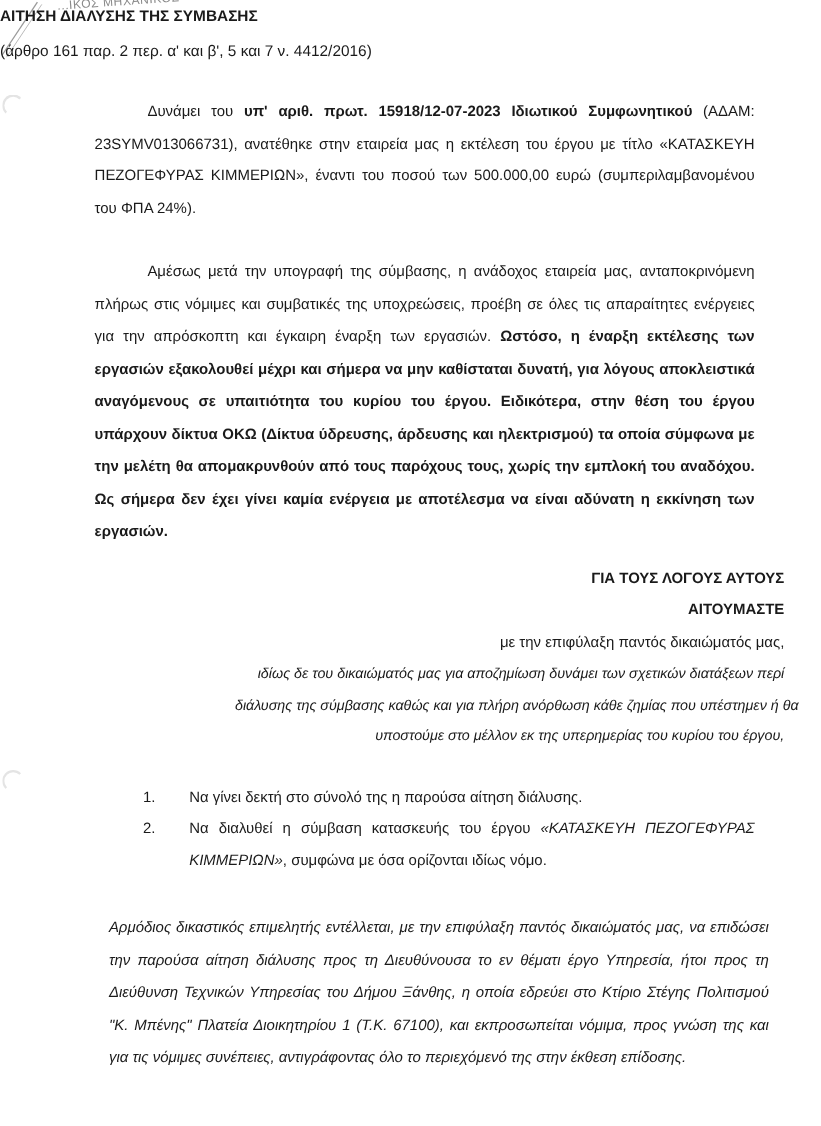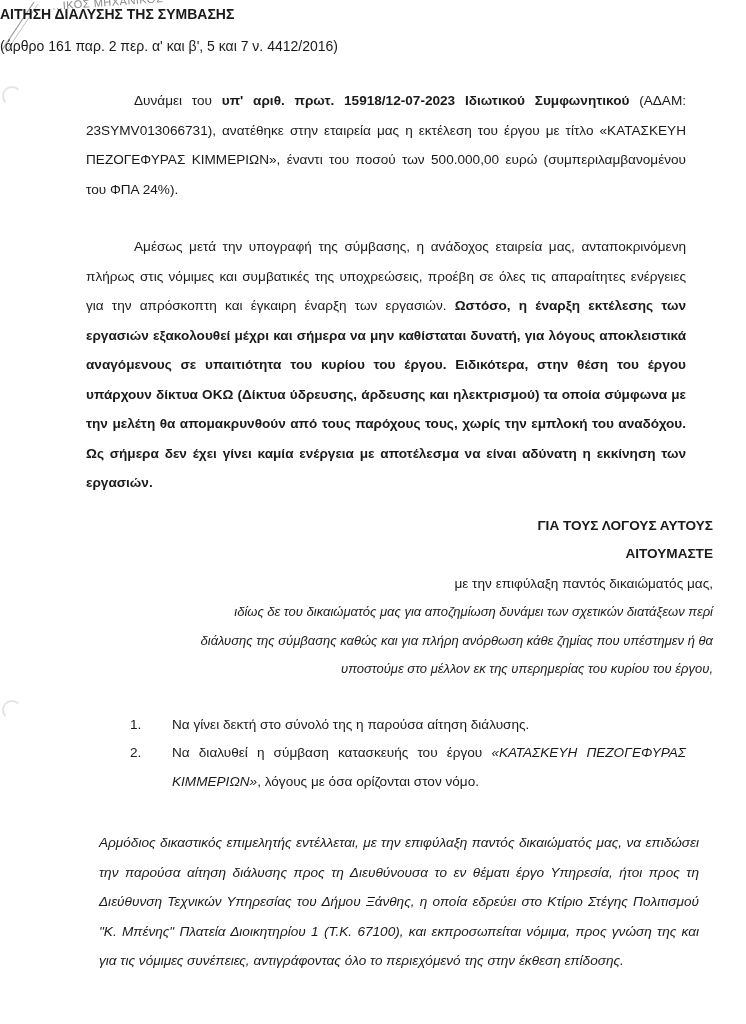--- a/index.html
+++ b/index.html
@@ -33,21 +33,21 @@
   .p1 { top:86px; }
   .p2 { top:232px; }
   .center {
     position:absolute; left:0; width:713px; text-align:right; font-size:13.6px;
   }
   .c1 { top:518px; font-weight:bold; }
   .c2 { top:546px; font-weight:bold; }
   .c3 { top:576px; }
   .it { font-style:italic; font-size:13px; }
   .c4 { top:604px; }
-  .c5 { top:633px; }
+  .c5 { top:633px;margin-left:13px; }
   .c6 { top:661px; }
   .list { position:absolute; left:130px; width:556px; font-size:13.6px; }
   .li { display:flex; line-height:29px; }
   .li .num { width:42px; flex:none; }
   .li .txt { flex:1; text-align:justify; text-align-last:auto; }
   .l1 { top:710px; }
   .l2 { top:738px; }
   .closing {
     position:absolute; left:99px; width:600px; top:828px; font-size:13.6px;
     line-height:29.5px; font-style:italic; text-align:justify; margin:0;
@@ -81,17 +81,17 @@
 
 <div class="list l1">
   <div class="li">
     <span class="num">1.</span>
     <span class="txt">Να γίνει δεκτή στο σύνολό της η παρούσα αίτηση διάλυσης.</span>
   </div>
 </div>
 <div class="list l2">
   <div class="li">
     <span class="num">2.</span>
-    <span class="txt"><span>Να διαλυθεί η σύμβαση κατασκευής του έργου </span><i>«ΚΑΤΑΣΚΕΥΗ ΠΕΖΟΓΕΦΥΡΑΣ ΚΙΜΜΕΡΙΩΝ»</i><span>, λόγους με όσα ορίζονται στον νόμο.</span></span>
+    <span class="txt"><span>Να διαλυθεί η σύμβαση κατασκευής του έργου </span><i>«ΚΑΤΑΣΚΕΥΗ ΠΕΖΟΓΕΦΥΡΑΣ ΚΙΜΜΕΡΙΩΝ»</i><span>, συμφώνα με όσα ορίζονται ιδίως νόμο.</span></span>
   </div>
 </div>
 
 <p class="closing">Αρμόδιος δικαστικός επιμελητής εντέλλεται, με την επιφύλαξη παντός δικαιώματός μας, να επιδώσει την παρούσα αίτηση διάλυσης προς τη Διευθύνουσα το εν θέματι έργο Υπηρεσία, ήτοι προς τη Διεύθυνση Τεχνικών Υπηρεσίας του Δήμου Ξάνθης, η οποία εδρεύει στο Κτίριο Στέγης Πολιτισμού "Κ. Μπένης" Πλατεία Διοικητηρίου 1 (Τ.Κ. 67100), και εκπροσωπείται νόμιμα, προς γνώση της και για τις νόμιμες συνέπειες, αντιγράφοντας όλο το περιεχόμενό της στην έκθεση επίδοσης.</p>
 
 </body></html>

